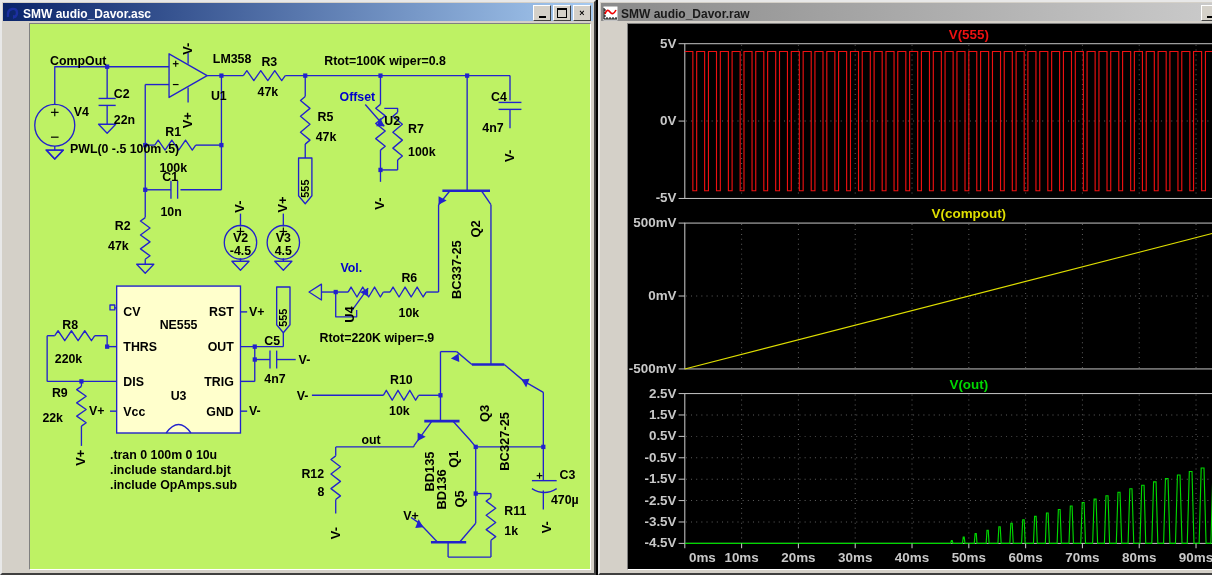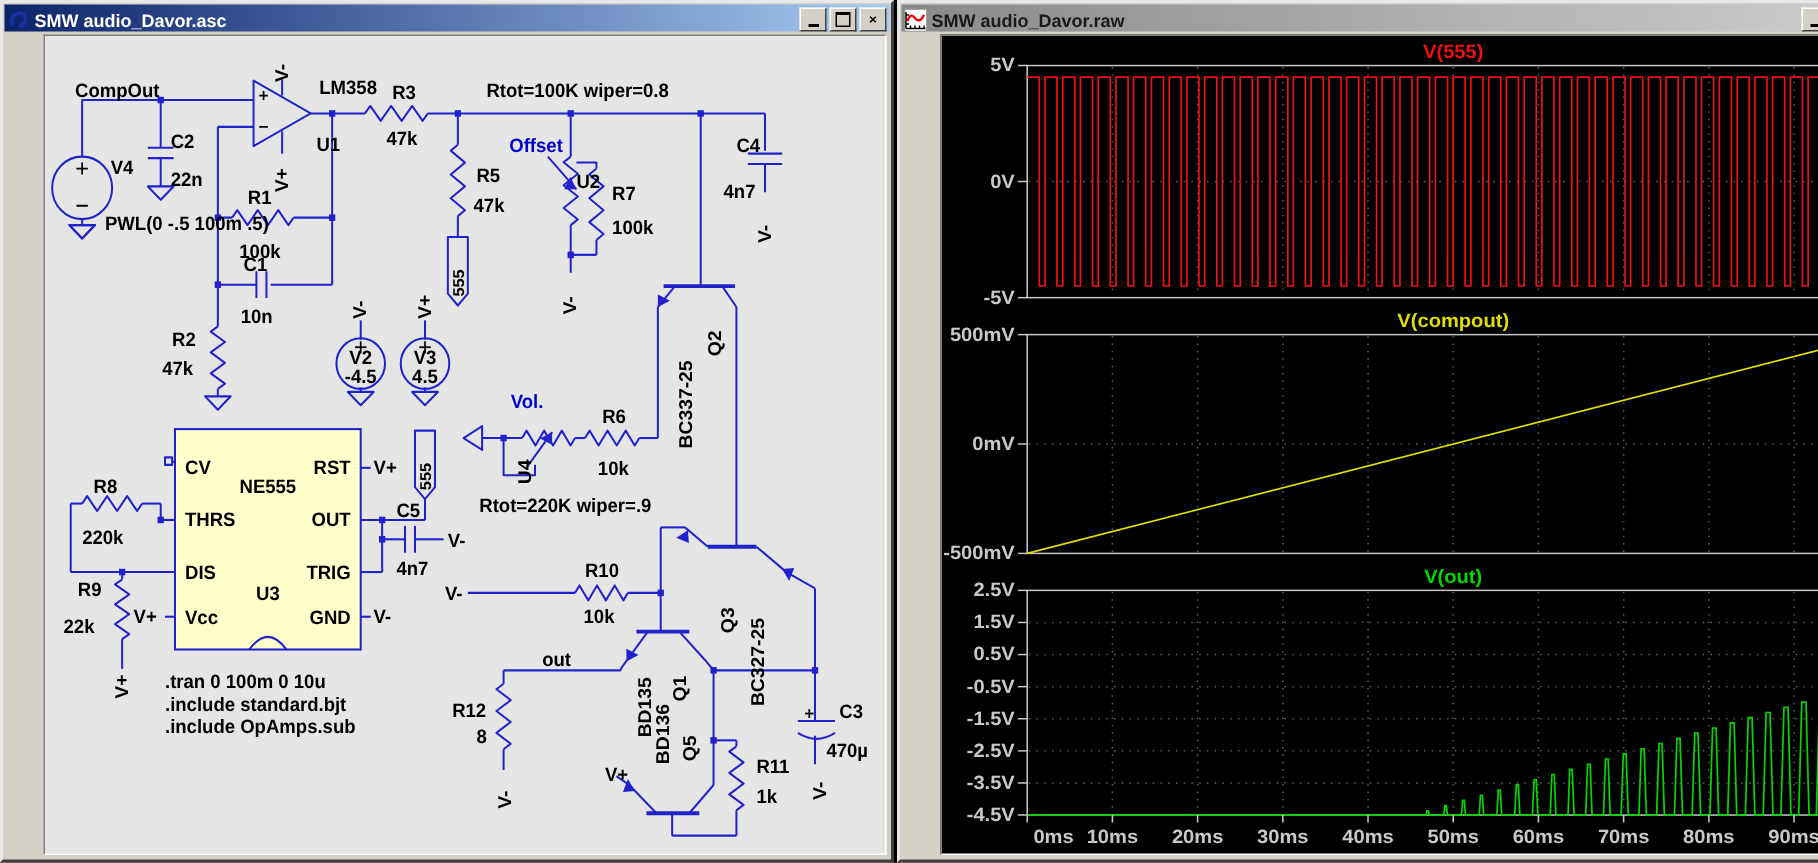--- a/index.html
+++ b/index.html
@@ -11,21 +11,21 @@
   .titlebar.inactive{background:linear-gradient(to right,#8a8a8a,#cfcfcf);color:#1a1a1a;}
   .title-text{font-size:12px;font-weight:bold;flex:1;white-space:nowrap;overflow:hidden;}
   .win-btns{display:flex;gap:2px;}
   .win-btn{width:16px;height:14px;background:#d4d0c8;border:1px solid;
     border-color:#fff #404040 #404040 #fff;display:flex;align-items:center;justify-content:center;
     font-size:9px;font-weight:bold;color:#000;line-height:1;}
   .glyph-min{width:7px;height:2px;background:#000;margin-top:7px;}
   .glyph-max{width:8px;height:7px;border:1px solid #000;border-top:2px solid #000;}
   .client{position:absolute;left:3px;right:3px;bottom:3px;top:21px;
     border:1px solid;border-color:#808080 #fff #fff #808080;overflow:hidden;margin-left:24px;}
-  .client.schem{background:#e5e5e5;}
+  .client.schem{background:#bef264;}
   .client.wave{background:#000;}
   svg{display:block;}
   .app-icon{width:15px;height:15px;flex:0 0 auto;}
 </style>
 </head>
 <body>
 
 <div class="window" style="left:0;top:0;width:596px;height:575px;">
   <div class="titlebar active">
     <svg class="app-icon" viewBox="0 0 15 15">

